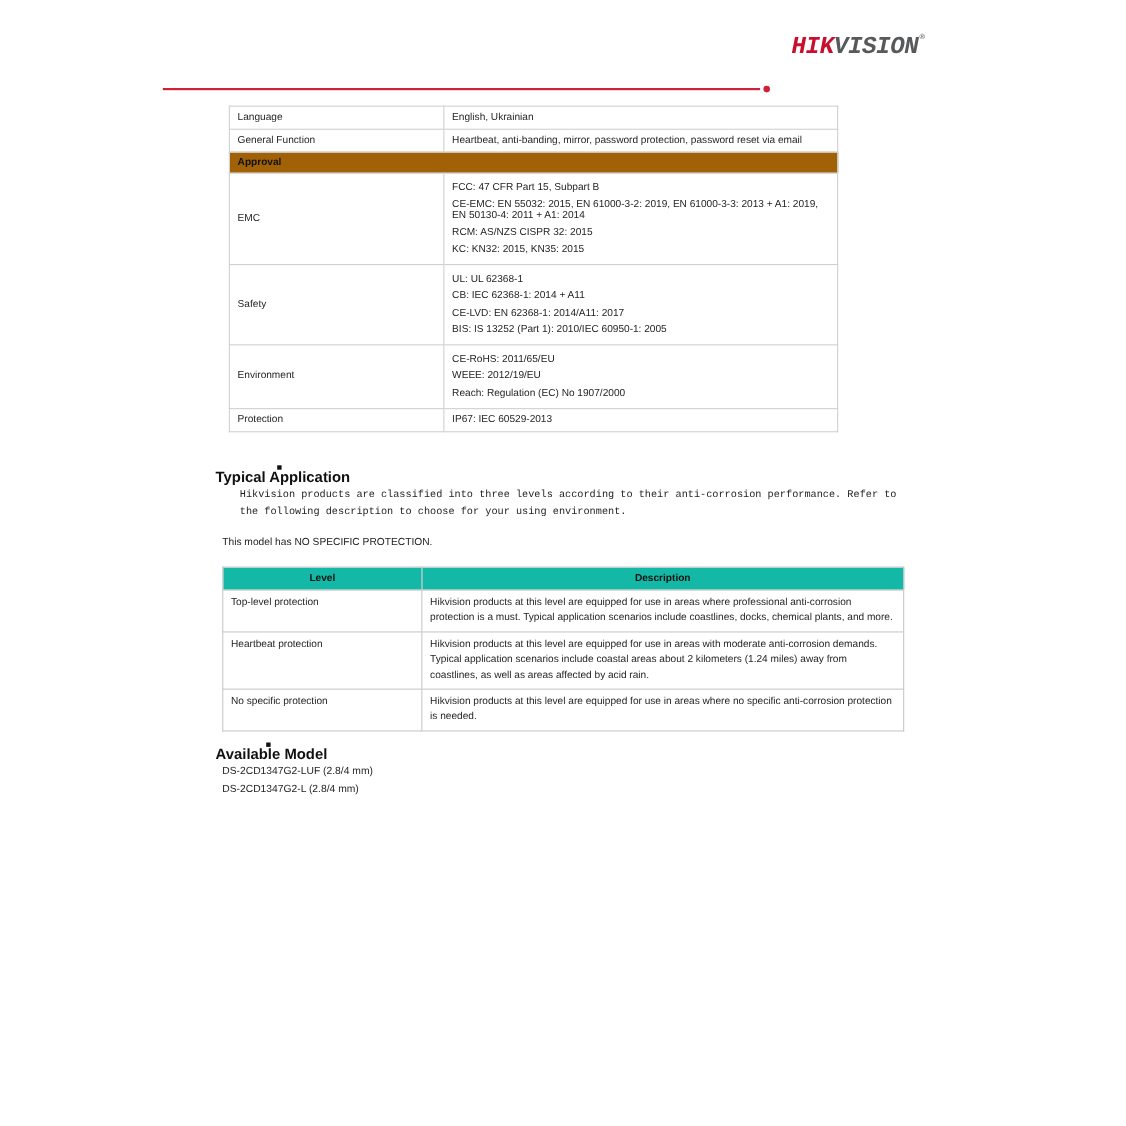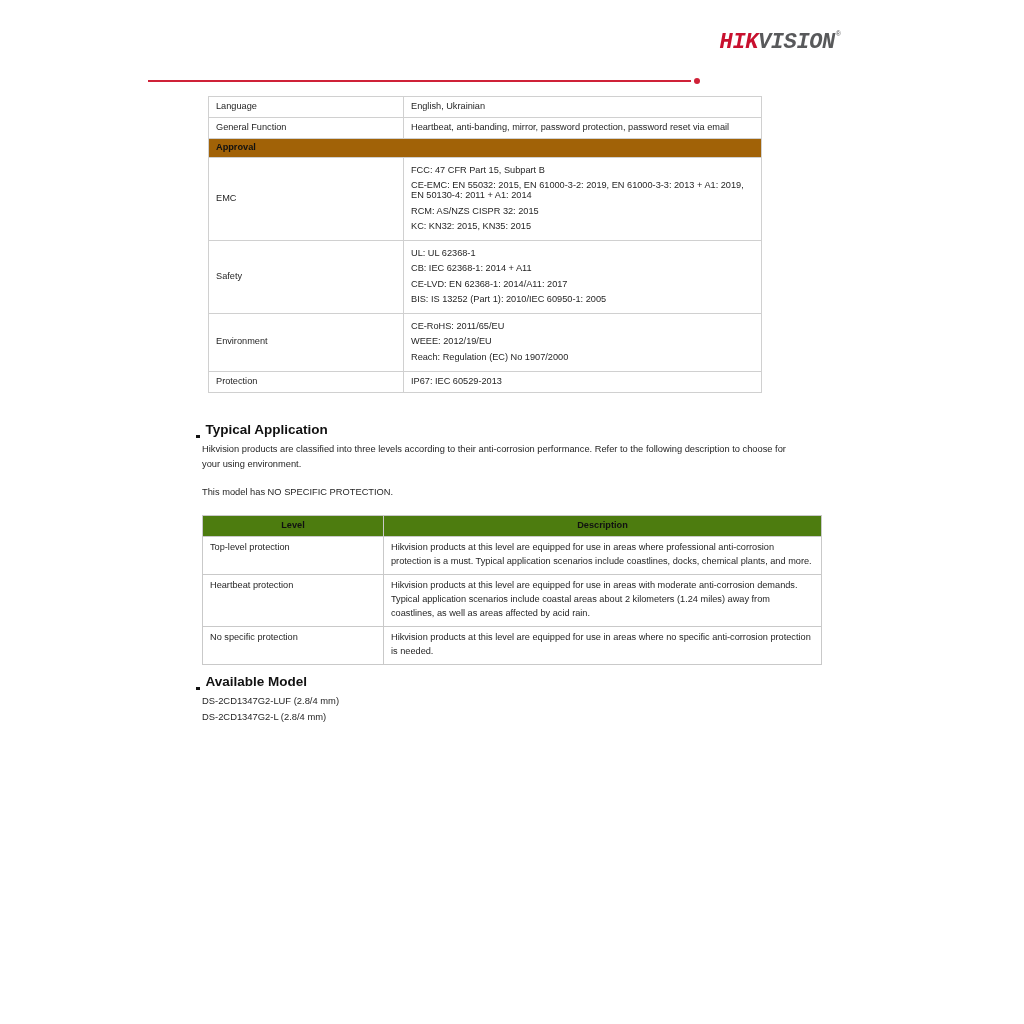--- a/index.html
+++ b/index.html
@@ -98,64 +98,65 @@
     padding: 2.8px 0;
   }
 
   
   .sec-heading {
     position: absolute;
     font-size: 13.5px;
     font-weight: bold;
     color: #111;
     display: flex;
-    align-items: flex-end;
+    align-items: center;
     white-space: nowrap;
+    flex-direction: column;
   }
   .sec-bullet {
     display: inline-block;
     width: 3.5px;
     height: 3.5px;
     background: #111;
     margin-right: 6px;
     position: relative;
     top: 1px;
   }
   #heading-typical { left: 196px; top: 422px; }
   #heading-model   { left: 196px; top: 674px; }
 
   .para {
     position: absolute;
     font-size: 9.3px;
     line-height: 1.62;
     color: #1f1f1f;
     width: 600px;
   }
-  #para-intro { left: 202px; top: 442px; }
+  #para-intro { left: 218px; top: 442px; font-family: Liberation Mono, monospace; }
   #para-note  { left: 202px; top: 485px; }
 
   
   .level-table {
     position: absolute;
     left: 202px;
     top: 515px;
     width: 620px;
     border-collapse: collapse;
     table-layout: fixed;
     font-size: 9.2px;
   }
   .level-table th,
   .level-table td {
     border: 1px solid #c9c9c9;
     vertical-align: top;
     line-height: 1.52;
     color: #1f1f1f;
   }
   .level-table th {
-    background: #4d7c0f;
+    background: #14b8a6;
     font-weight: bold;
     text-align: center;
     padding: 3px 6px;
     color: #111;
   }
   .level-table td {
     padding: 4px 7px 5px 7px;
   }
   .level-table col.c-level { width: 181px; }
 

